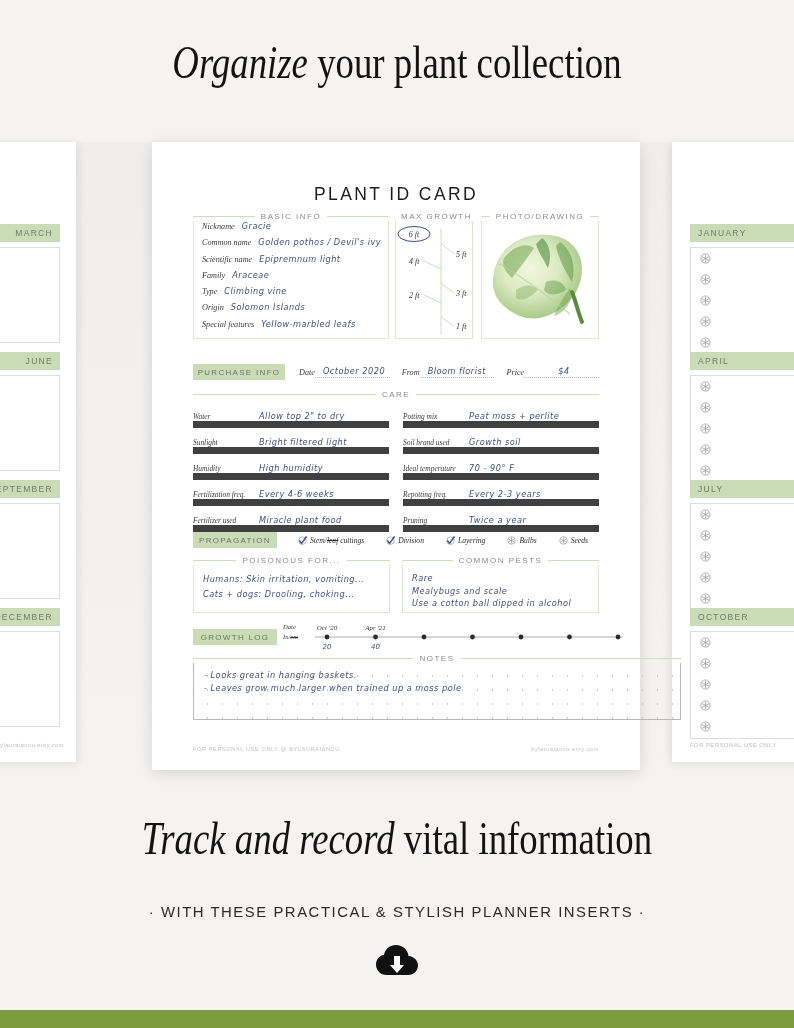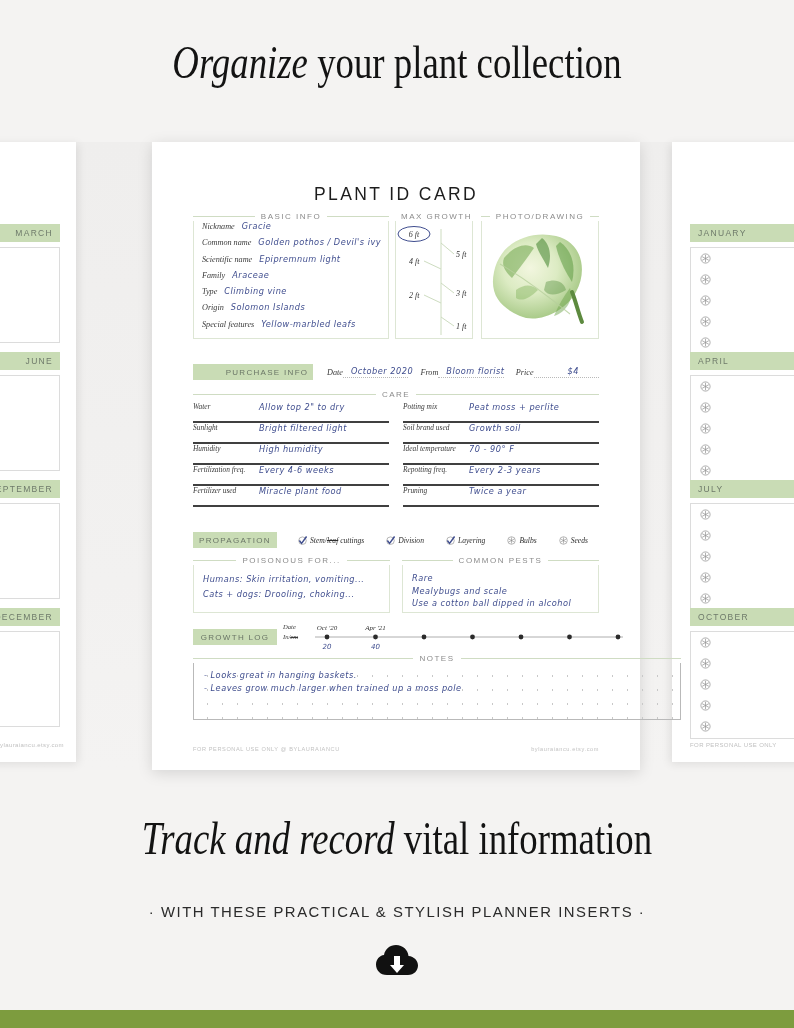--- a/index.html
+++ b/index.html
@@ -248,23 +248,23 @@
     top: 248px; left: 41px; width: 406px;
   }
   .care-grid {
     display: flex;
     gap: 14px;
     margin-top: 3px;
   }
   .care-col { flex: 1 1 0; }
   .care-row {
     display: flex;
-    align-items: flex-start;
+    align-items: flex-end;
     height: 19px;
-    border-bottom: 2px solid #404040;
+    border-bottom: 7px solid #404040;
   }
   .care-row .lbl { width: 66px; flex: 0 0 auto; font-size: 7.4px; }
   .care-row .hand { flex: 1 1 auto; }
 
   
   .prop-row {
     position: absolute;
     top: 390px; left: 41px; width: 406px;
     display: flex;
     align-items: center;
@@ -628,21 +628,21 @@
             <path d="M60 56 C70 52 78 56 80 64 C70 70 62 70 58 64 Z" fill="#4f8c3a" opacity="0.4"></path>
             <path d="M86 66 C90 76 92 86 96 96" stroke="#5d8a3f" stroke-width="4" fill="none" stroke-linecap="round"></path>
             <path d="M14 38 C38 52 62 70 84 88" stroke="#b7cf9c" stroke-width="1.1" fill="none" opacity="0.8"></path>
           </svg>
         </div>
       </div>
     </div>
   </div>
 
   <div class="purchase-row">
-    <div class="green-tag" style="width:92px;padding-left:28px;">PURCHASE INFO</div>
+    <div class="green-tag" style="width:92px;">PURCHASE INFO</div>
     <div class="lbl" style="margin-left:14px;">Date</div>
     <div class="dotline" style="max-width:104px;">
       <span class="hand">October 2020</span>
     </div>
     <div class="lbl" style="margin-left:12px;">From</div>
     <div class="dotline" style="max-width:98px;">
       <span class="hand">Bloom florist</span>
     </div>
     <div class="lbl" style="margin-left:12px;">Price</div>
     <div class="dotline">

